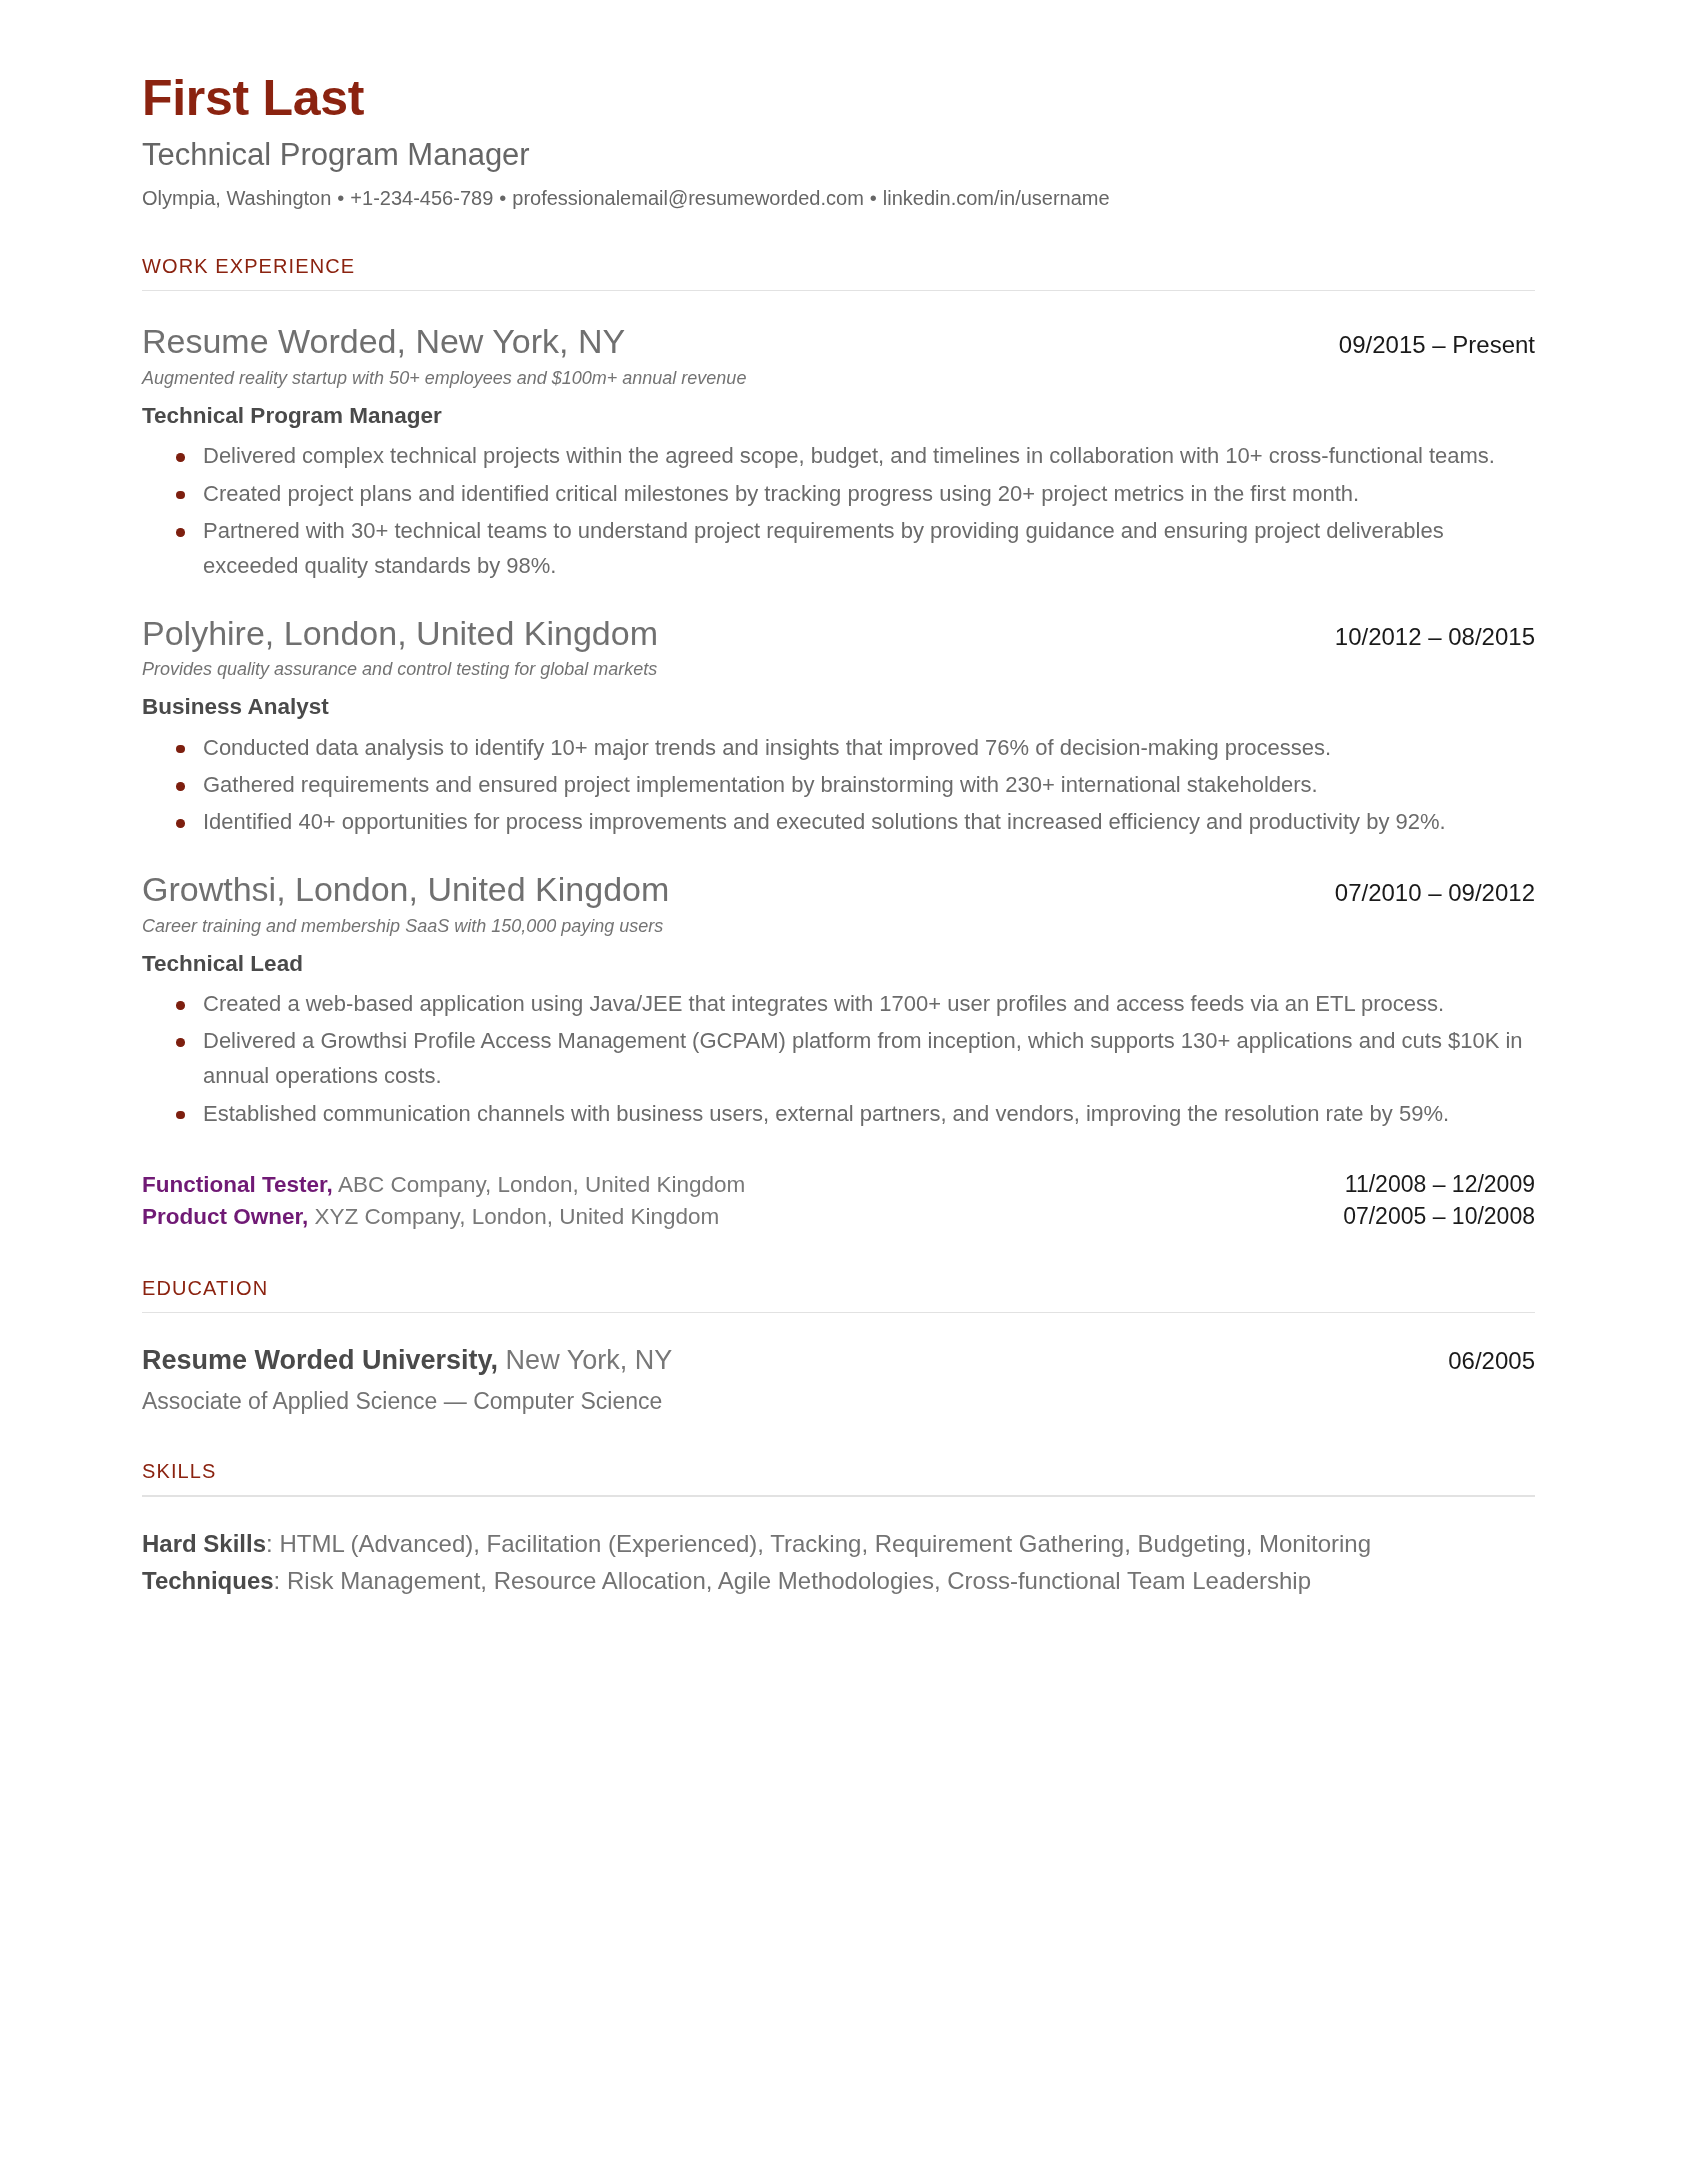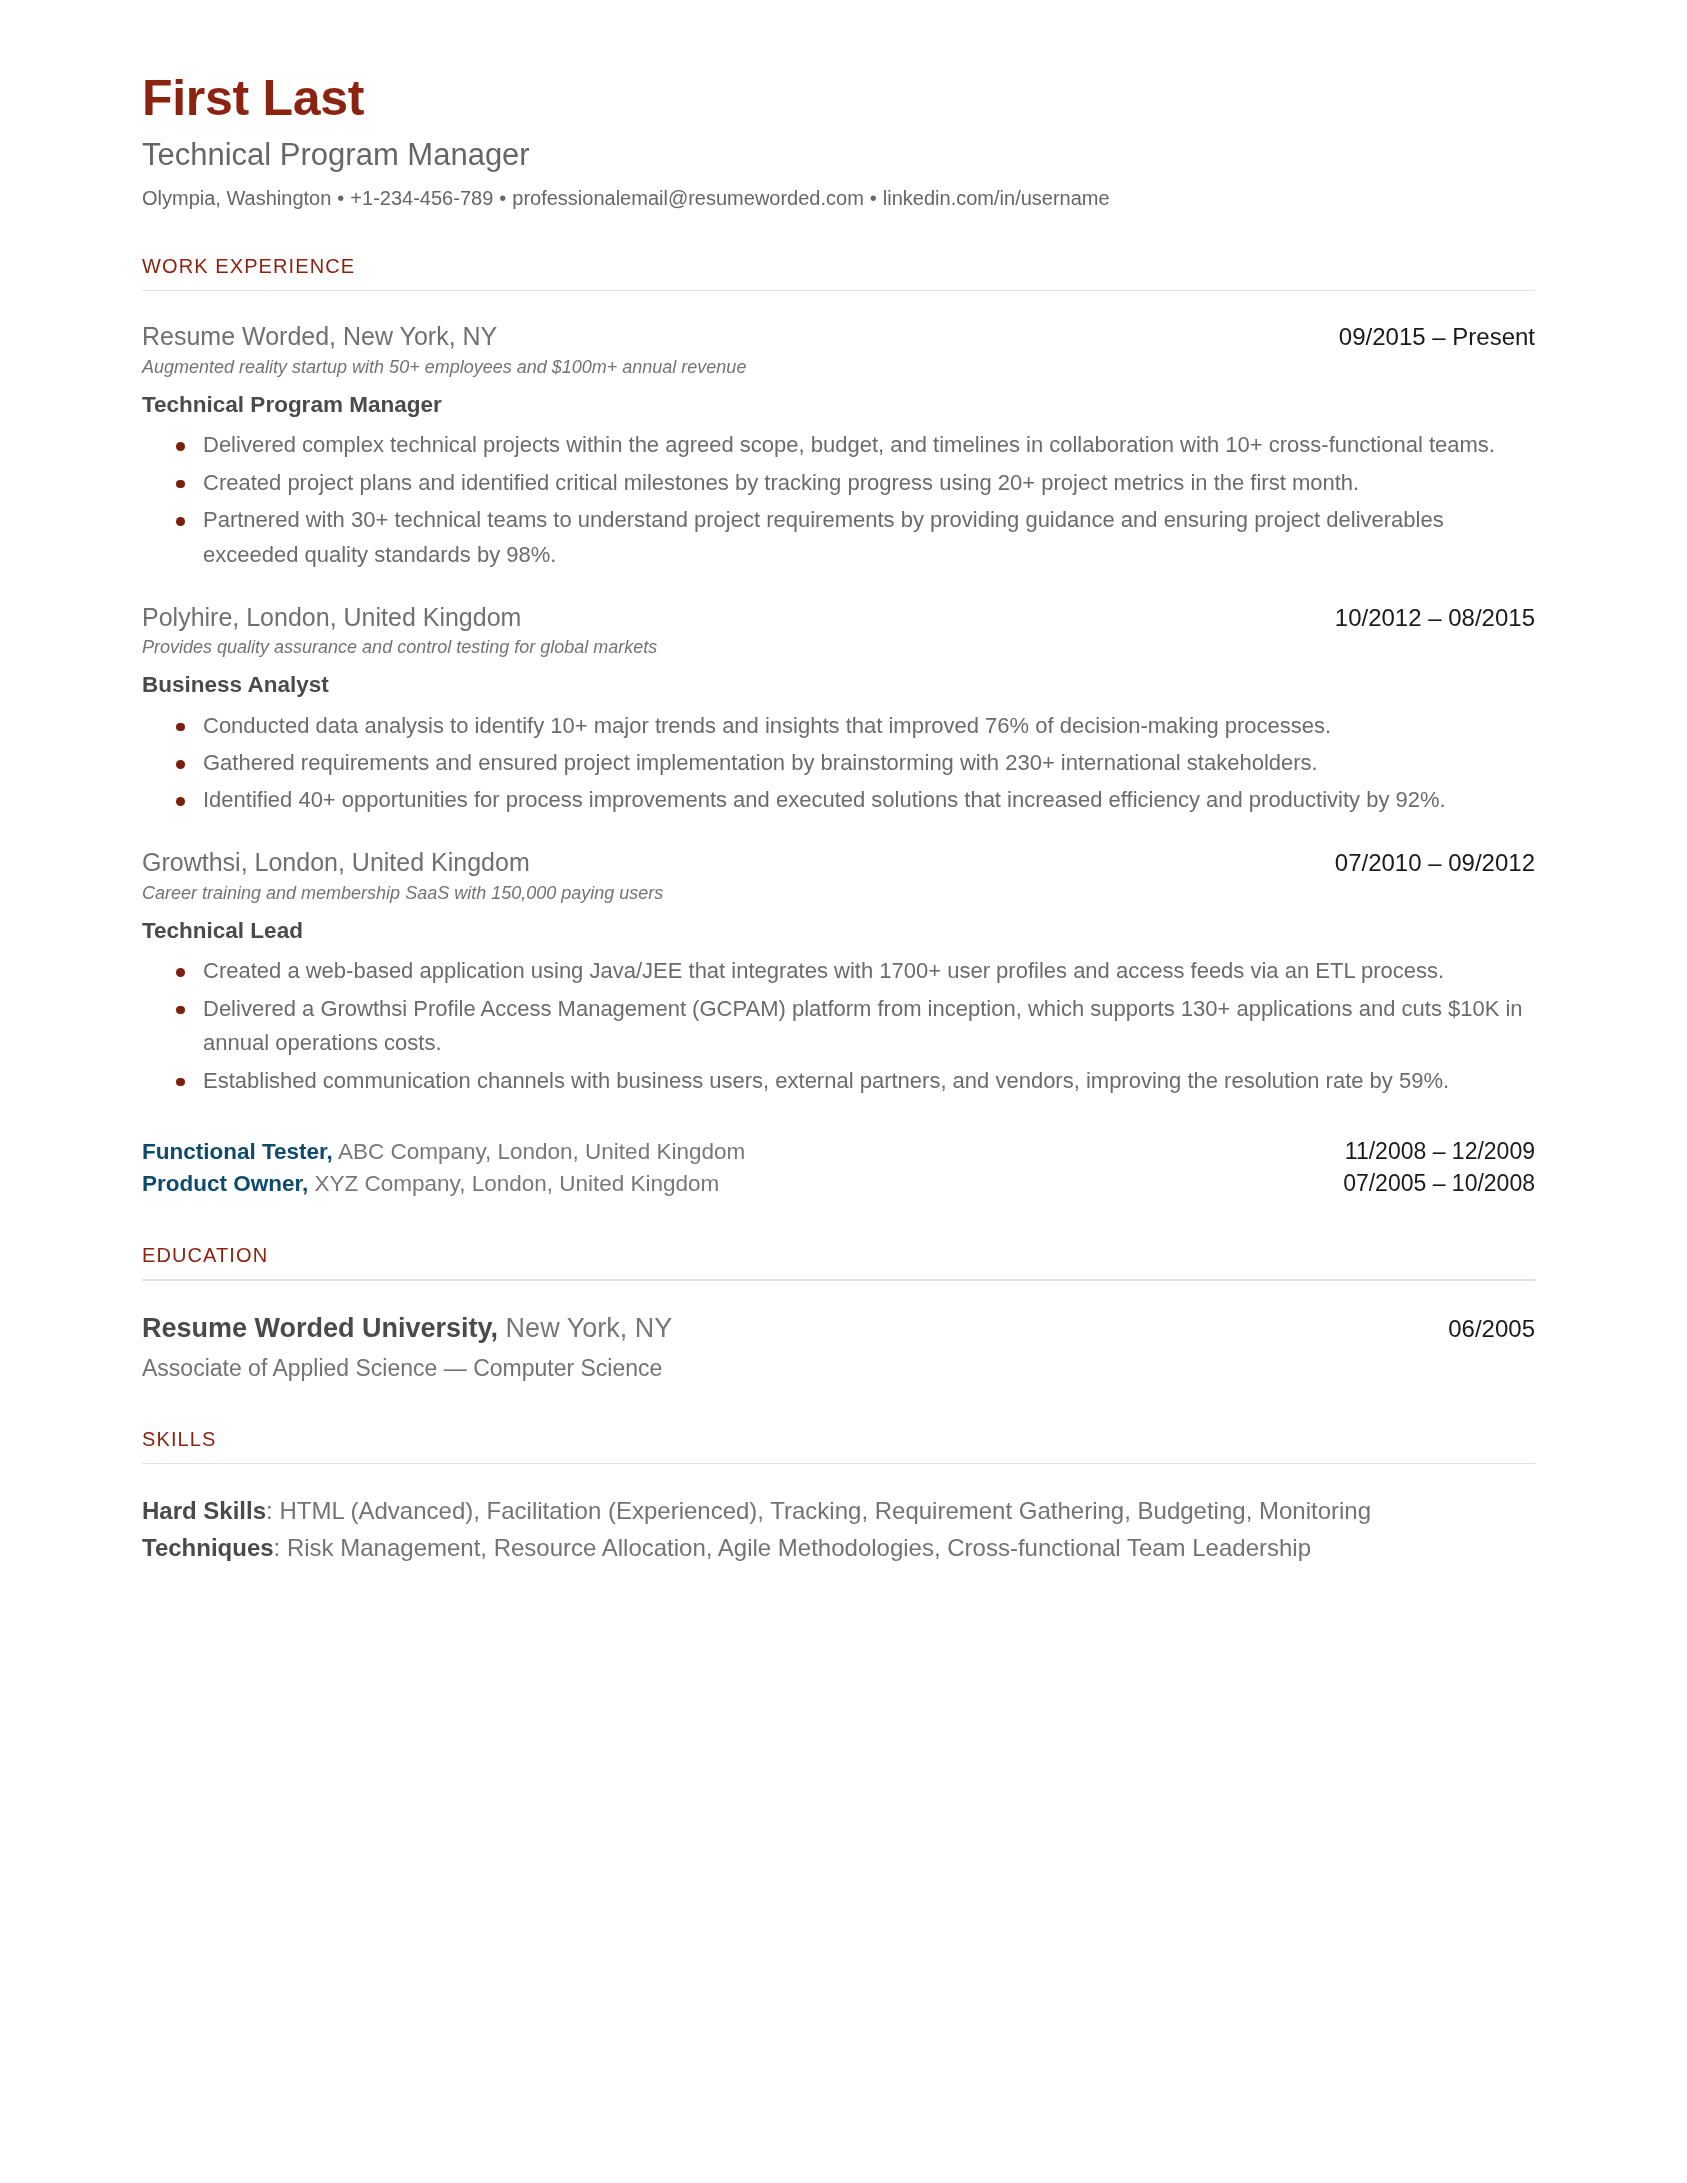--- a/index.html
+++ b/index.html
@@ -75,21 +75,21 @@
   }
   .job:last-child { margin-bottom: 0; }
 
   .row {
     display: flex;
     align-items: baseline;
     justify-content: space-between;
     width: 100%;
   }
   .company {
-    font-size: 25px;
+    font-size: 34px;
     color: #707070;
     font-weight: normal;
     line-height: 1.22;
   }
   .dates {
     font-size: 24px;
     color: #1a1a1a;
     font-weight: normal;
     white-space: nowrap;
     line-height: 1.22;
@@ -139,21 +139,21 @@
     display: flex;
     align-items: baseline;
     justify-content: space-between;
     width: 100%;
     font-size: 22.5px;
     line-height: 1.42;
     color: #707070;
   }
   .shortrole .lead {
     font-weight: bold;
-    color: #0c4a6e;
+    color: #701a75;
   }
   .shortrole .rest { color: #787878; }
   .shortrole .dates { font-size: 23px; }
 
   
   .edu-row {
     display: flex;
     align-items: baseline;
     justify-content: space-between;
     width: 100%;

